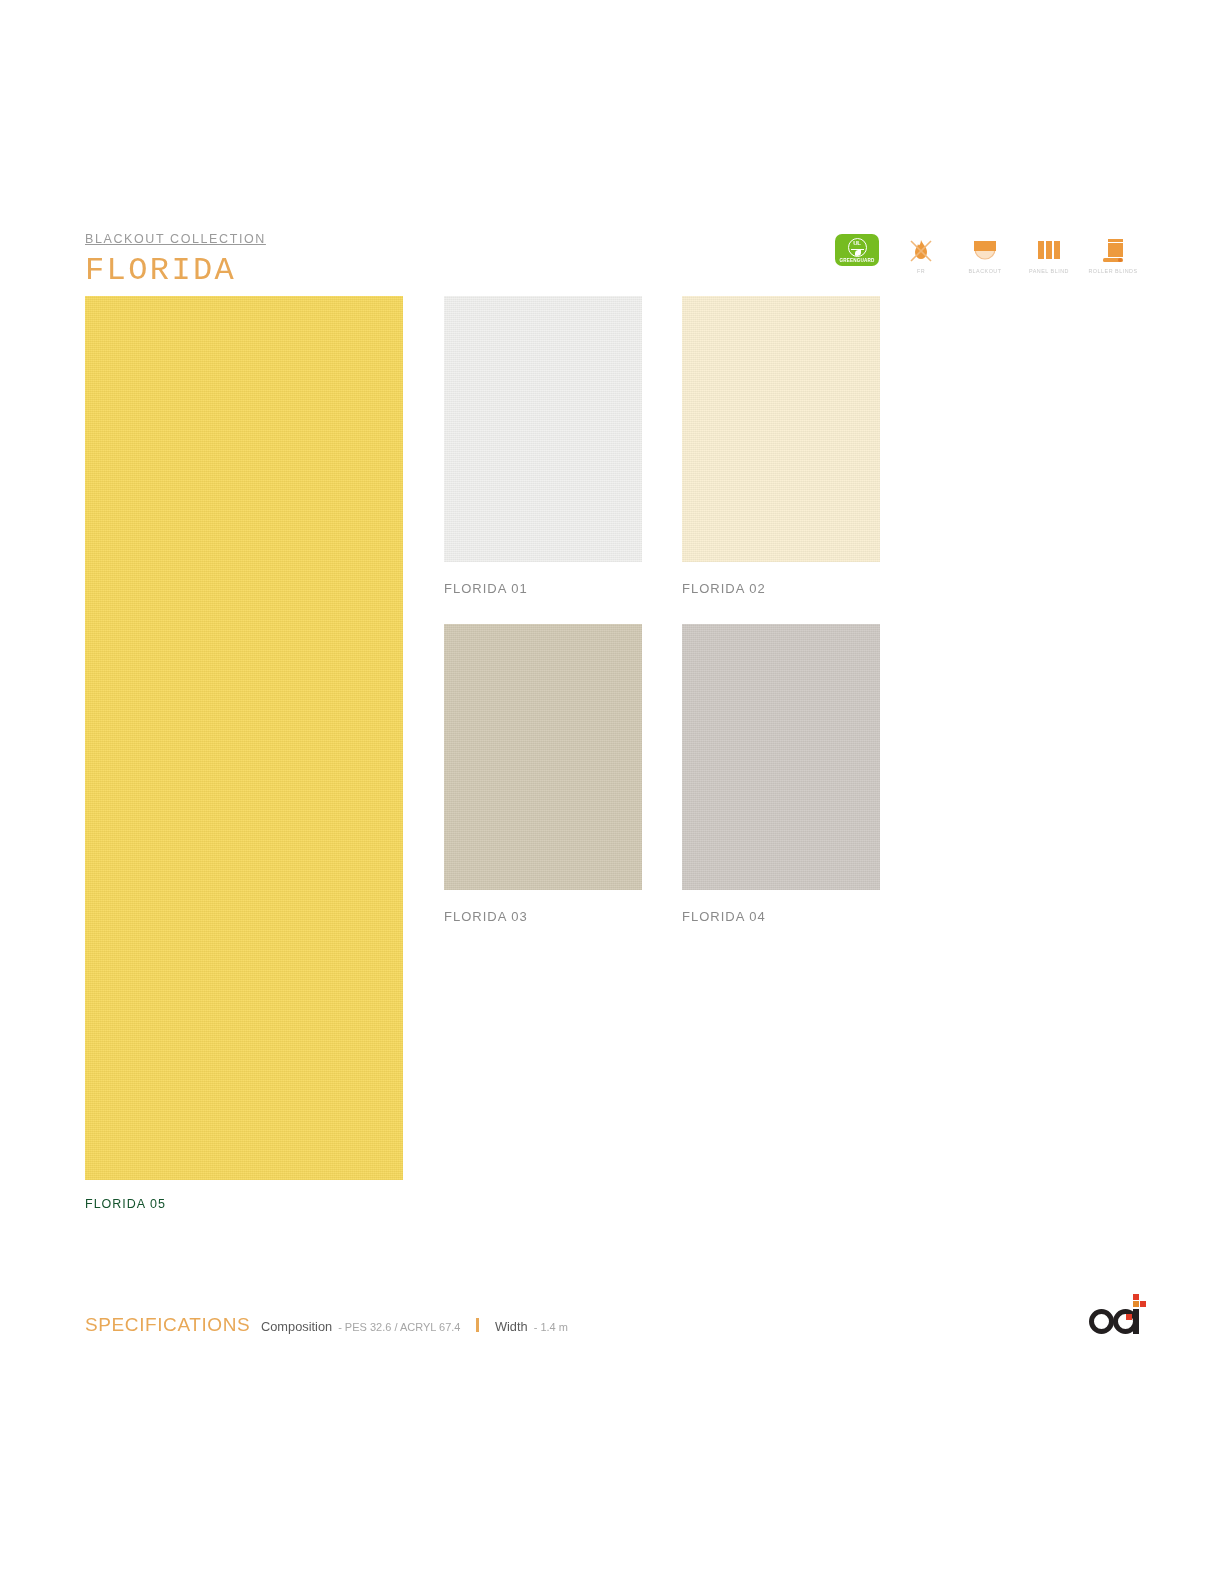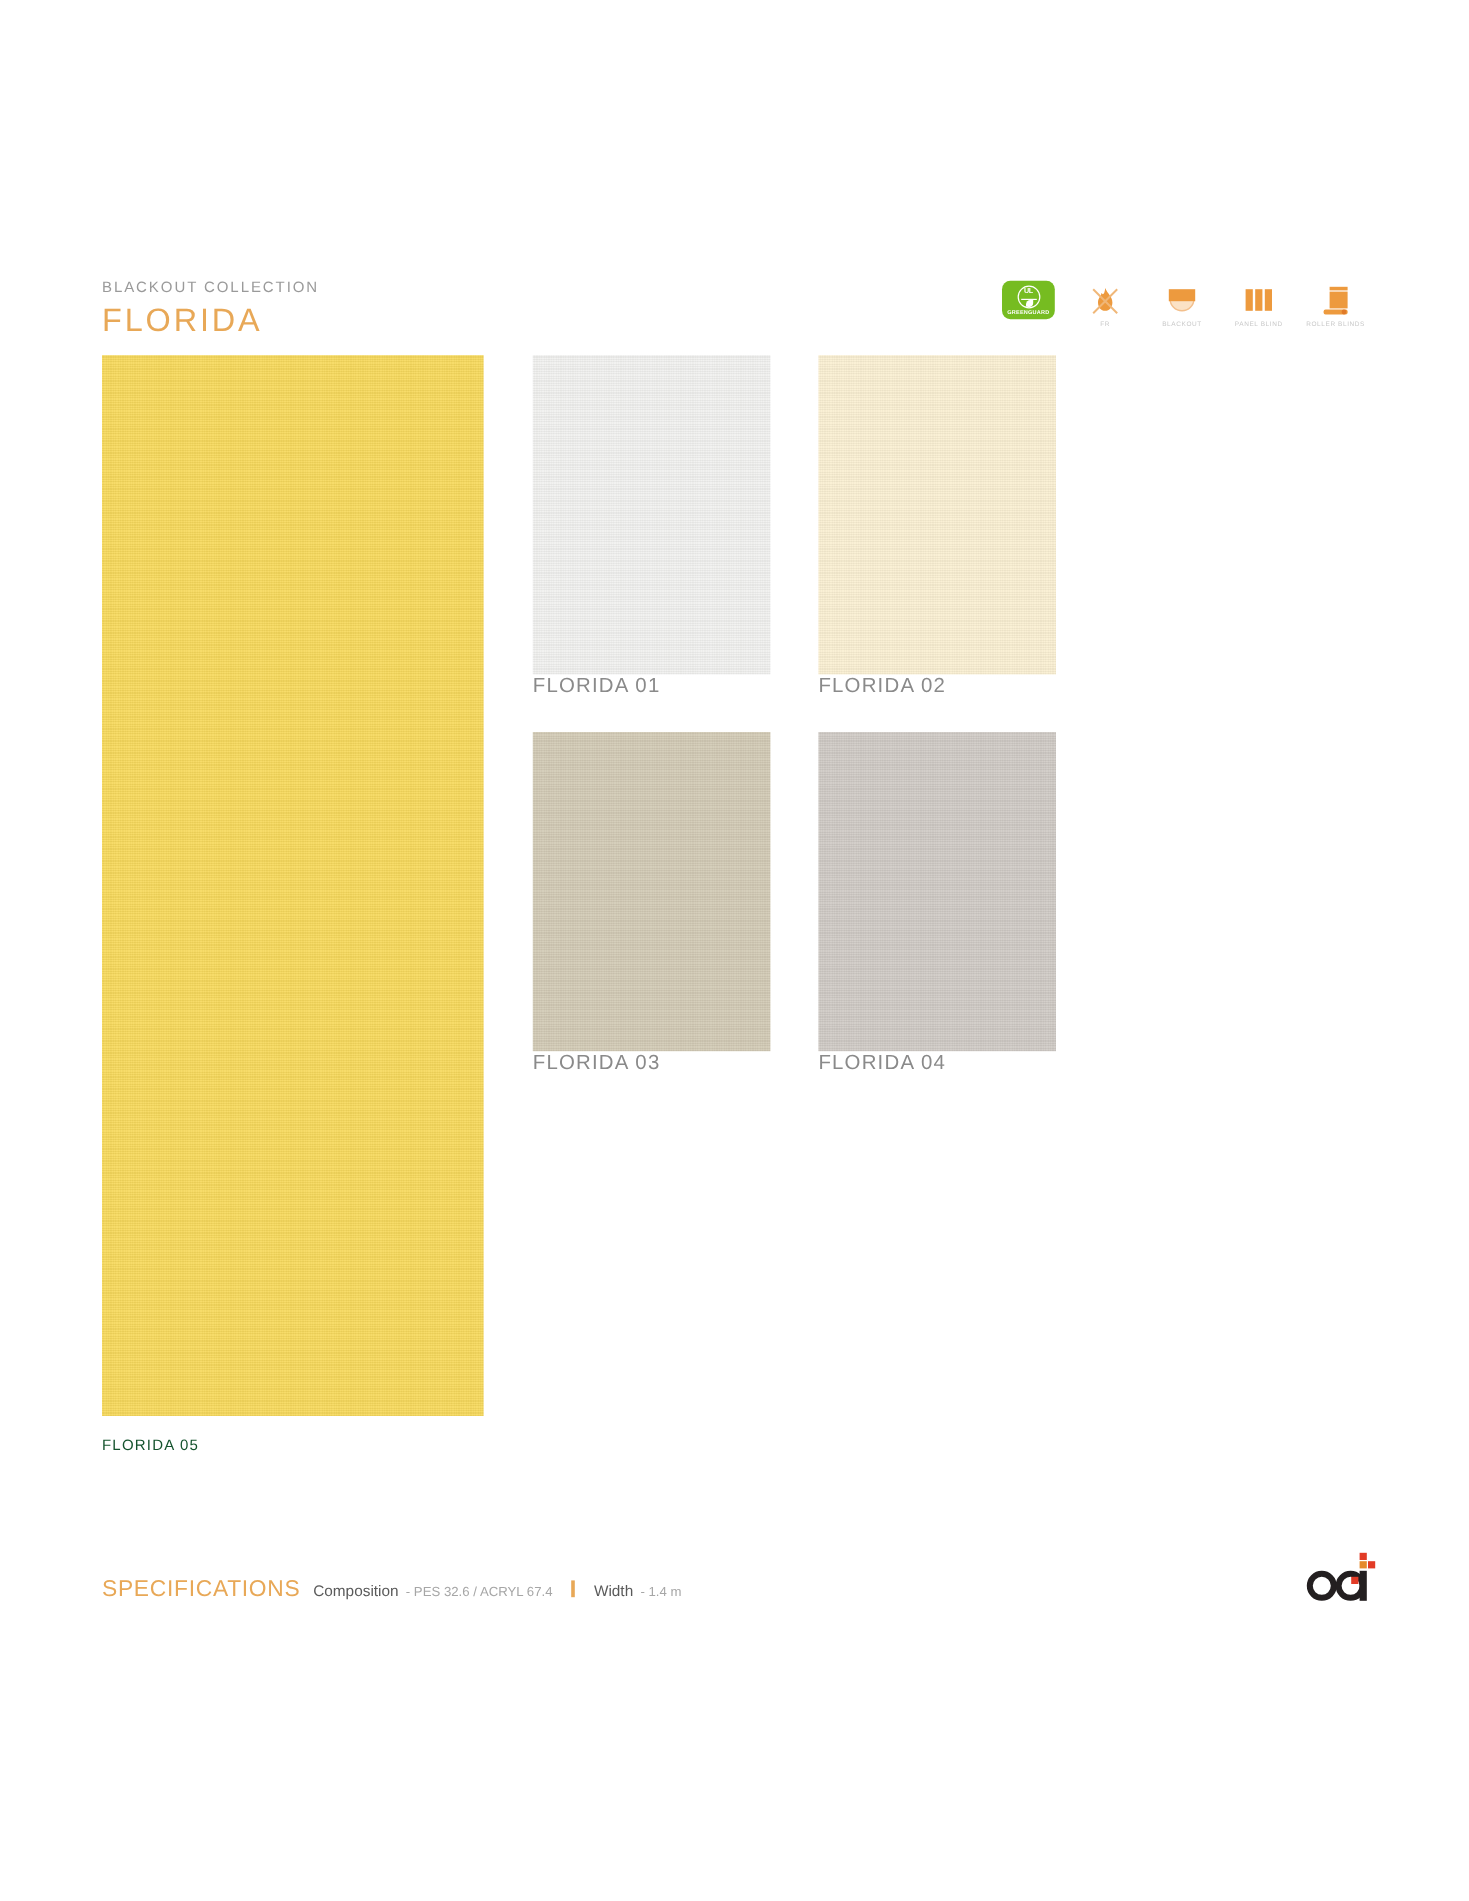--- a/index.html
+++ b/index.html
@@ -28,28 +28,30 @@
     position: absolute;
     left: 85px;
     top: 232px;
   }
   .collection-label {
     font-size: 12.5px;
     letter-spacing: 1.6px;
     color: #9a9a9a;
     font-weight: 400;
     white-space: nowrap;
+    text-decoration: underline;
   }
   .collection-title {
-    font-size: 27px;
+    font-size: 32px;
     letter-spacing: 2.4px;
     color: #e8a857;
     font-weight: 400;
     margin-top: 6px;
     white-space: nowrap;
+    font-family: Liberation Mono, monospace;
   }
 
   
   .feature-icons {
     position: absolute;
     right: 85px;
     top: 236px;
     display: flex;
     align-items: flex-start;
     gap: 12px;
@@ -162,23 +164,24 @@
   .grid-cell {
     width: 198px;
   }
   .grid-cell.tall .sw { height: 266px; }
   .grid-cell.tall2 .sw { height: 266px; }
   .sw {
     width: 198px;
     display: block;
   }
   .sw-label {
-    font-size: 17px;
+    font-size: 13px;
     letter-spacing: 1px;
     color: #8a8a8a;
+    margin-top: 19px;
     margin-bottom: 28px;
   }
   
   .fabric {
     position: relative;
     background-repeat: repeat;
   }
   .fabric::after {
     content: "";
     position: absolute;

